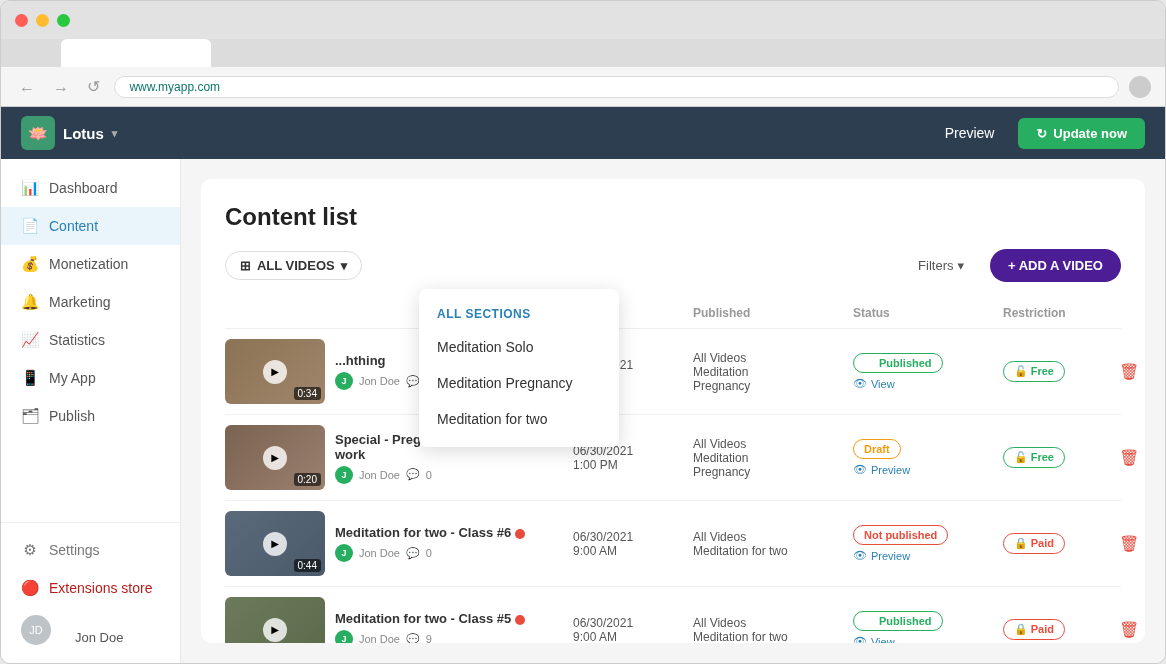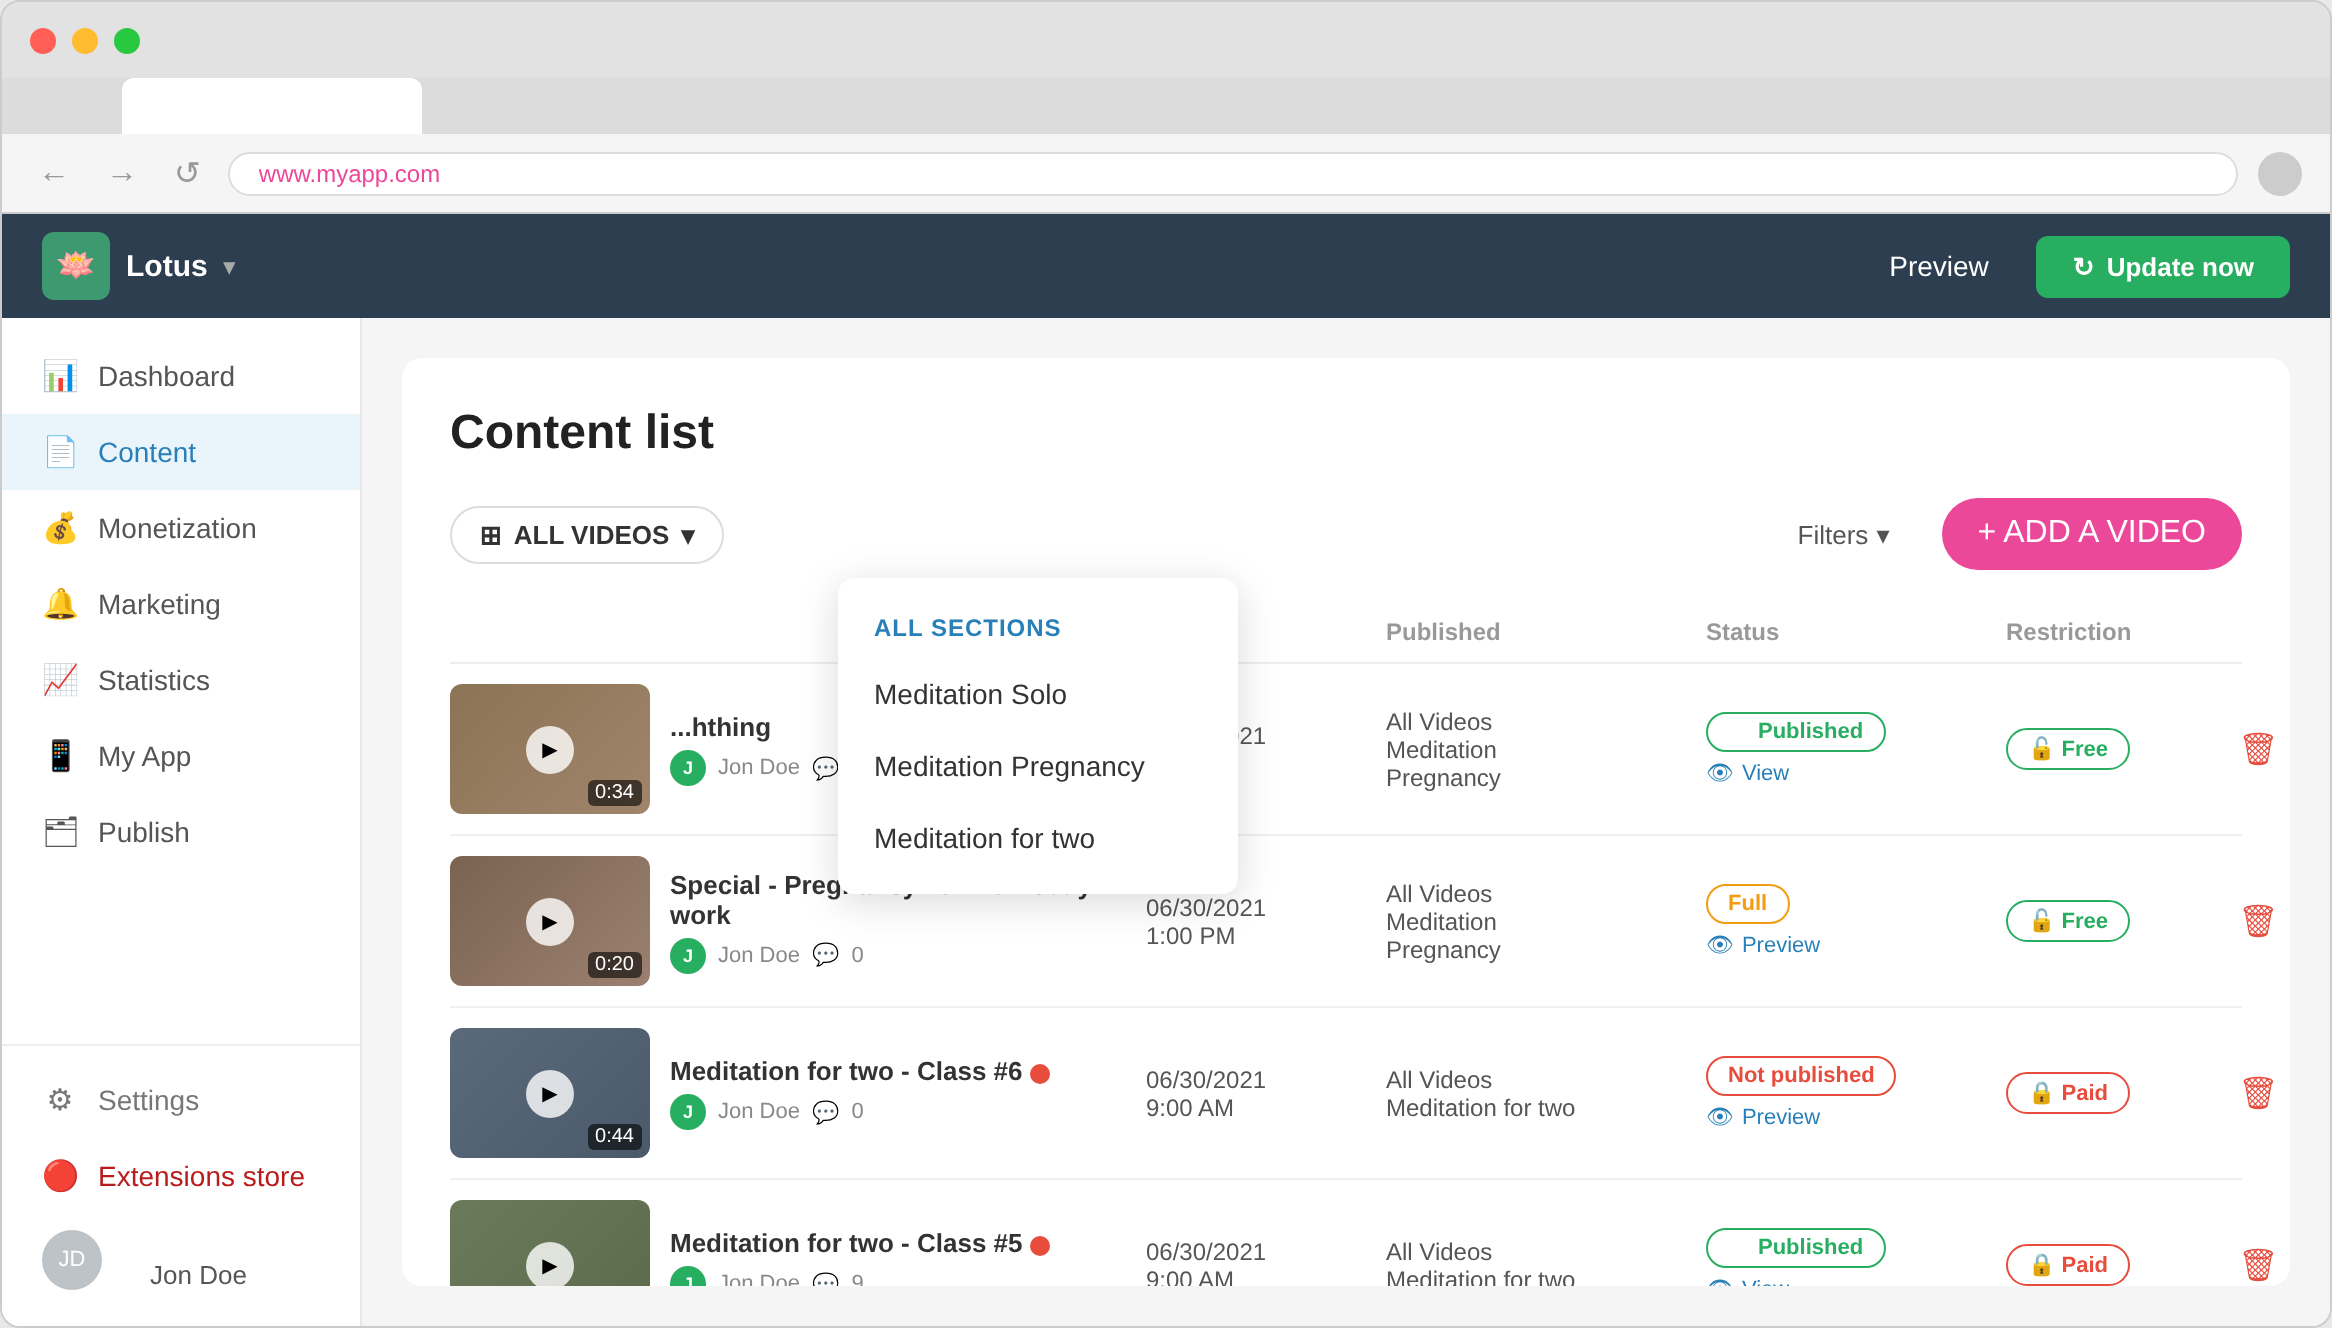--- a/index.html
+++ b/index.html
@@ -10,21 +10,21 @@
     .browser-titlebar { background: #e2e2e2; padding: 10px 14px; display: flex; align-items: center; gap: 8px; height: 38px; }
     .traffic-light { width: 13px; height: 13px; border-radius: 50%; }
     .tl-red { background: #ff5f57; }
     .tl-yellow { background: #febc2e; }
     .tl-green { background: #28c840; }
     .browser-tabs { background: #dcdcdc; display: flex; padding: 0 60px; height: 28px; }
     .browser-tab { background: white; border-radius: 6px 6px 0 0; padding: 4px 20px; font-size: 12px; color: #333; min-width: 150px; }
 
     .browser-addressbar { background: #f5f5f5; border-bottom: 1px solid #ccc; padding: 6px 14px; display: flex; align-items: center; gap: 10px; height: 40px; }
     .nav-btn { color: #999; font-size: 16px; cursor: pointer; background: none; border: none; padding: 2px 4px; }
-    .address-field { flex: 1; background: white; border: 1px solid #ddd; border-radius: 20px; padding: 3px 14px; font-size: 12px; color: #ec4899; }
+    .address-field { flex: 1; background: white; border: 1px solid #ddd; border-radius: 20px; padding: 3px 14px; font-size: 12px; color: #0f766e; }
     .address-icon { width: 22px; height: 22px; background: #ccc; border-radius: 50%; }
 
     
     .app-container { display: flex; flex-direction: column; flex: 1; overflow: hidden; }
     .app-topbar { background: #2c3e50; display: flex; align-items: center; justify-content: space-between; padding: 0 20px; height: 52px; }
     .app-logo { display: flex; align-items: center; gap: 8px; color: white; font-weight: 600; font-size: 15px; }
     .logo-icon { width: 34px; height: 34px; background: #3d9970; border-radius: 6px; display: flex; align-items: center; justify-content: center; color: white; font-size: 16px; }
     .topbar-actions { display: flex; align-items: center; gap: 12px; }
     .preview-btn { background: transparent; border: none; color: white; font-size: 14px; cursor: pointer; padding: 6px 12px; }
     .update-btn { background: #27ae60; border: none; color: white; font-size: 13px; font-weight: 600; cursor: pointer; padding: 8px 18px; border-radius: 6px; display: flex; align-items: center; gap: 6px; }
@@ -48,21 +48,21 @@
     .page-title { font-size: 24px; font-weight: 700; color: #222; margin-bottom: 18px; }
 
     
     .toolbar { display: flex; align-items: center; justify-content: space-between; margin-bottom: 16px; }
     .toolbar-left { display: flex; align-items: center; gap: 10px; }
     .all-videos-btn { background: white; border: 1px solid #ddd; border-radius: 20px; padding: 6px 14px; font-size: 13px; font-weight: 600; color: #333; cursor: pointer; display: flex; align-items: center; gap: 6px; }
     .search-box { border: 1px solid #ddd; border-radius: 20px; padding: 6px 14px 6px 32px; font-size: 13px; color: #999; width: 200px; position: relative; }
     .search-wrap { position: relative; display: flex; align-items: center; }
     .search-icon-inner { position: absolute; left: 10px; color: #999; font-size: 13px; }
     .filters-btn { display: flex; align-items: center; gap: 4px; font-size: 13px; color: #555; cursor: pointer; }
-    .add-video-btn { background: #ec4899; border: none; color: white; font-size: 16px; font-weight: 400; padding: 9px 18px; border-radius: 20px; cursor: pointer; display: flex; align-items: center; gap: 6px; }
+    .add-video-btn { background: #4c1d95; border: none; color: white; font-size: 13px; font-weight: 700; padding: 9px 18px; border-radius: 20px; cursor: pointer; display: flex; align-items: center; gap: 6px; }
 
     
     .table-header { display: grid; grid-template-columns: 340px 120px 160px 150px 120px 50px 30px; align-items: center; padding: 8px 0; border-bottom: 1px solid #eee; font-size: 12px; color: #999; font-weight: 600; }
     .table-header .th { padding: 0 8px; }
     .table-row { display: grid; grid-template-columns: 340px 120px 160px 150px 120px 50px 30px; align-items: center; padding: 10px 0; border-bottom: 1px solid #f0f0f0; }
     .video-cell { display: flex; align-items: center; gap: 10px; }
     .thumbnail { width: 100px; height: 65px; background: #555; border-radius: 6px; position: relative; overflow: hidden; flex-shrink: 0; }
     .thumb-play { position: absolute; top: 50%; left: 50%; transform: translate(-50%, -50%); width: 24px; height: 24px; background: rgba(255,255,255,0.8); border-radius: 50%; display: flex; align-items: center; justify-content: center; font-size: 10px; }
     .thumb-duration { position: absolute; bottom: 4px; right: 4px; background: rgba(0,0,0,0.6); color: white; font-size: 10px; padding: 1px 4px; border-radius: 3px; }
     .thumb1 { background: linear-gradient(135deg, #8b7355, #a0856a); }
@@ -265,21 +265,21 @@
                   <div class="meta-avatar">J</div>
                   <span>Jon Doe</span>
                   <span>💬</span>
                   <span>0</span>
                 </div>
               </div>
             </div>
             <div class="date-cell">06/30/2021<br>1:00 PM</div>
             <div class="cat-cell" style="font-size:12px;color:#555;">All Videos<br>Meditation<br>Pregnancy</div>
             <div class="status-cell">
-              <span class="badge badge-draft">Full</span>
+              <span class="badge badge-draft">Draft</span>
               <div class="view-link">
                 <span>👁</span> Preview
               </div>
             </div>
             <div class="restrict-cell">
               <span class="restrict-badge restrict-free">🔓 Free</span>
             </div>
             <div class="action-cell">
               <button class="delete-btn">🗑</button>
 

